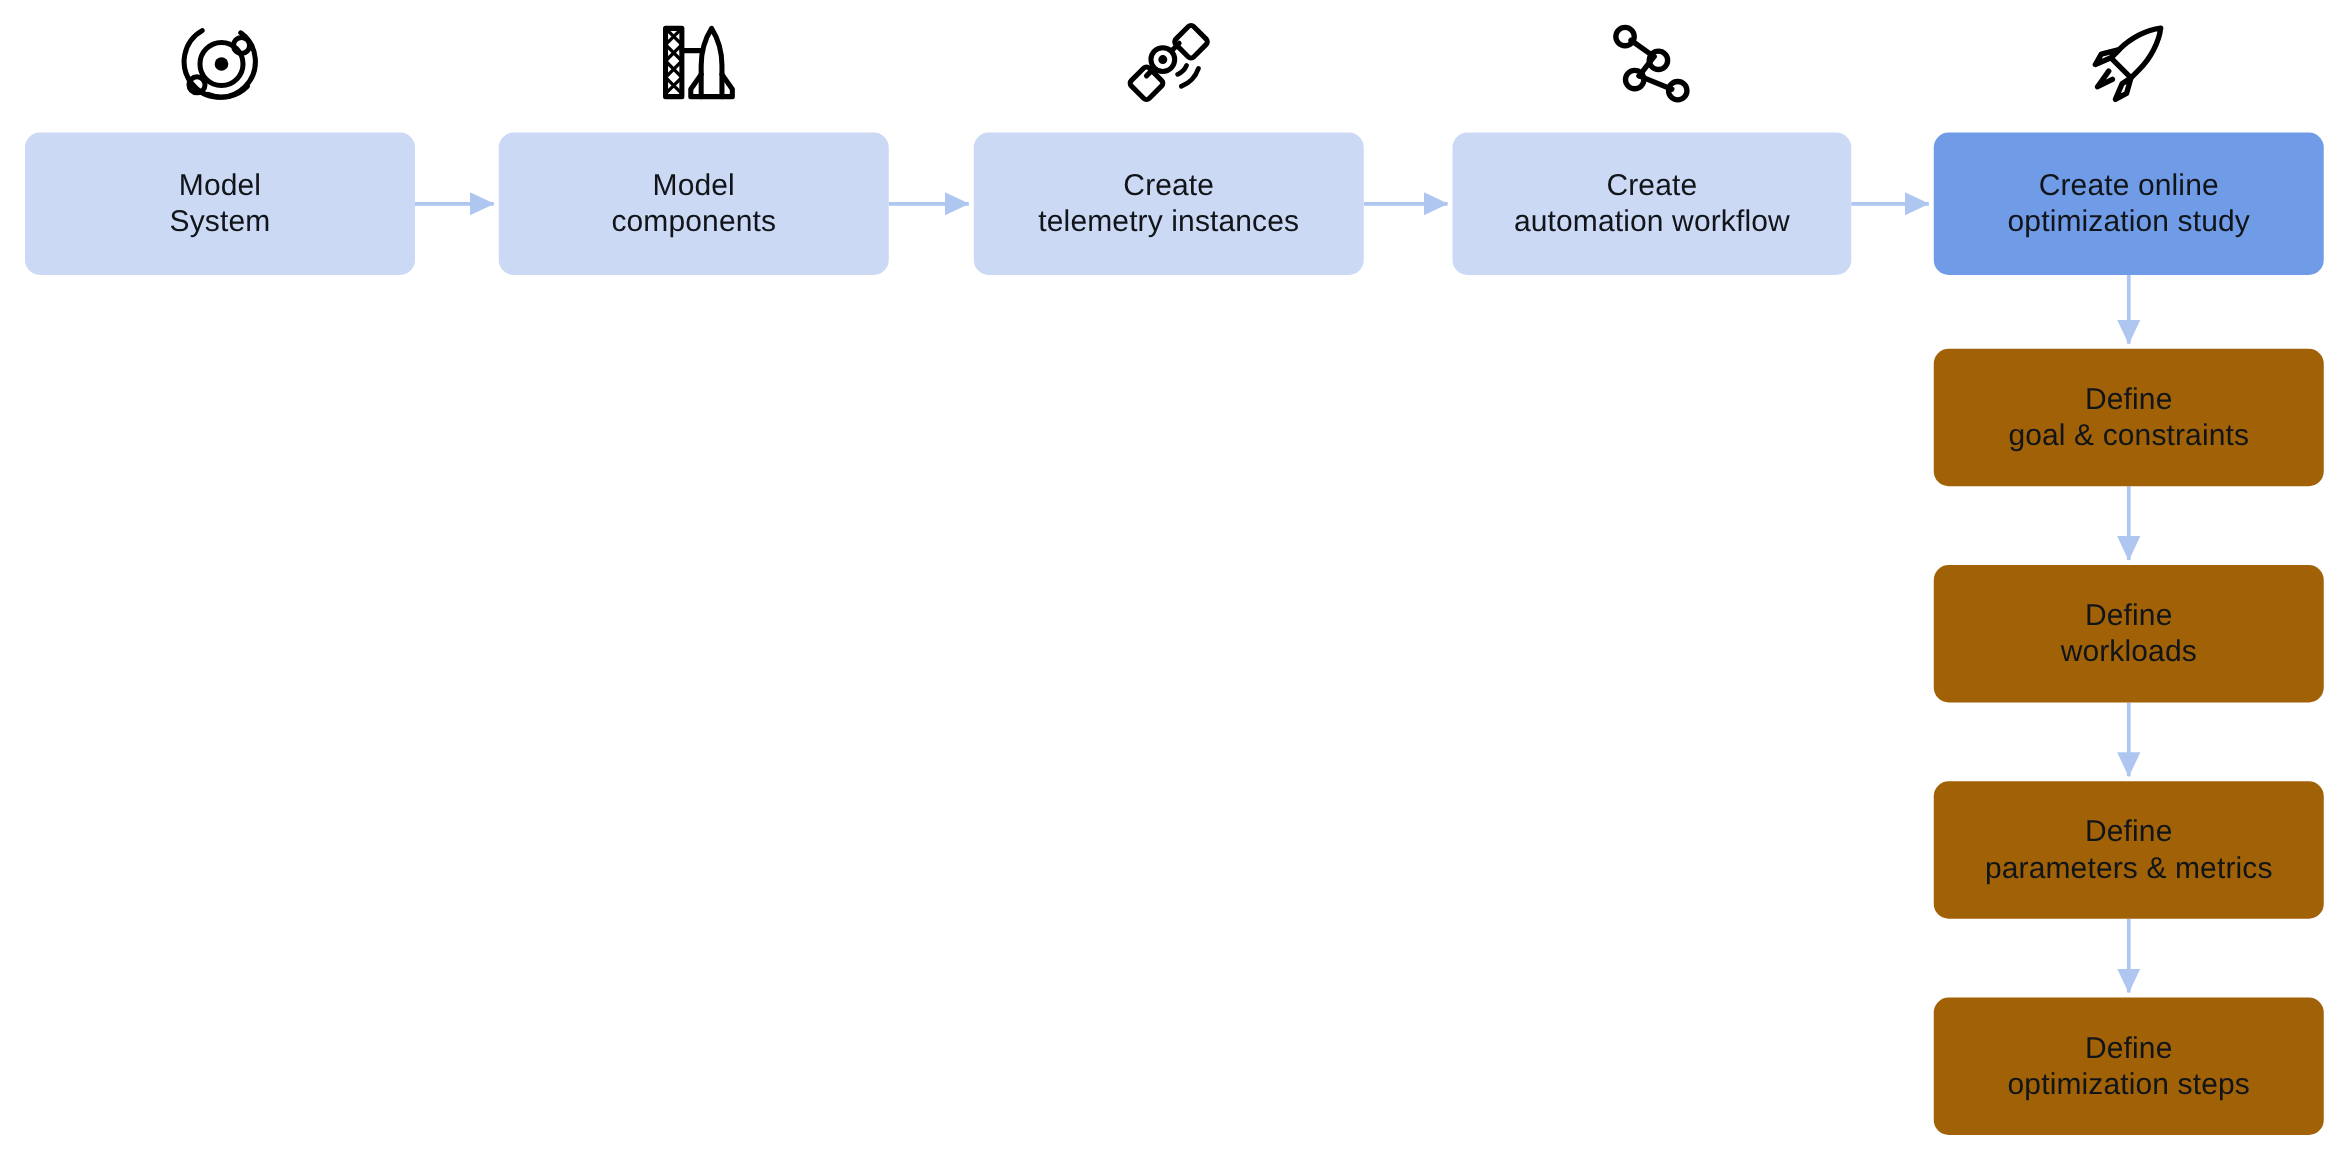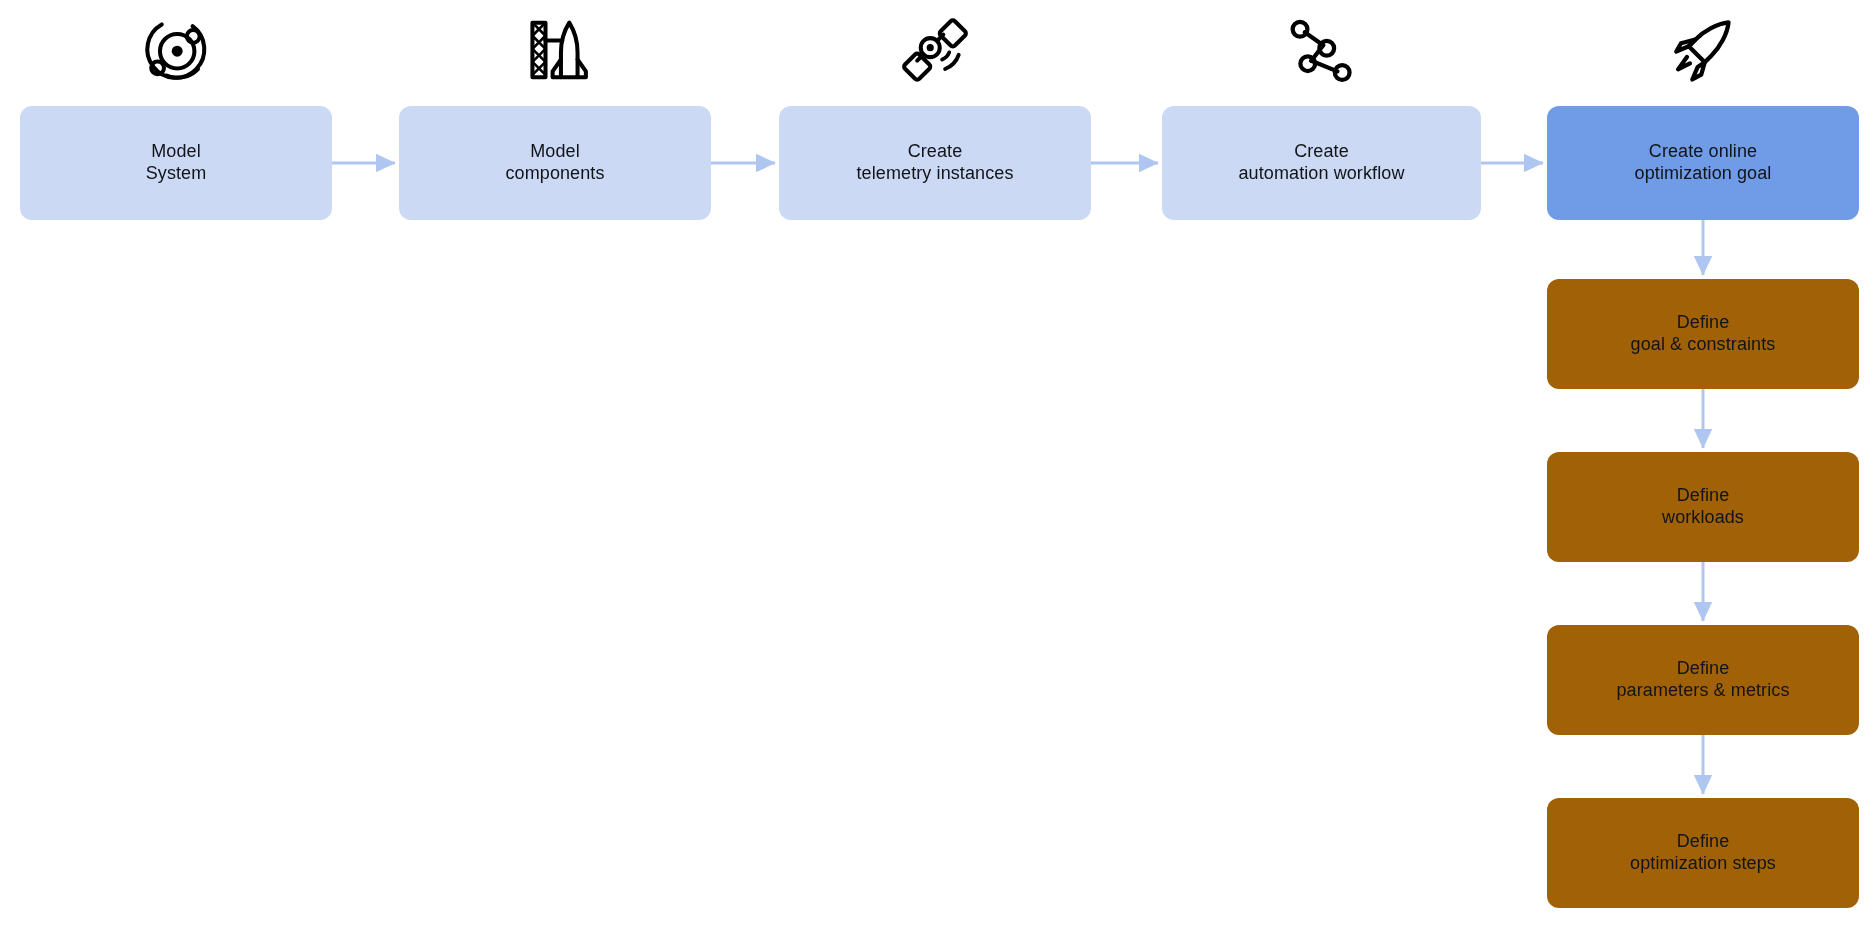--- a/index.html
+++ b/index.html
@@ -34,21 +34,21 @@
   
   .node {
     position: absolute;
     box-sizing: border-box;
     border-radius: 12px;
     display: flex;
     align-items: center;
     justify-content: center;
     text-align: center;
     color: #111418;
-    font-size: 18px;
+    font-size: 24px;
     line-height: 1.22;
     letter-spacing: 0.1px;
     padding: 6px 10px;
     white-space: pre-line;
     user-select: none;
   }
   .node.tone-light   { background: #cbd9f5; }
   .node.tone-mid     { background: #a16207; }
   .node.tone-accent  { background: #709be6; }
 
@@ -180,21 +180,21 @@
 telemetry instances</span>
   </div>
 
   <div class="node tone-light" style="left:1162px; top:106px; width:319px; height:114px;">
     <span>Create
 automation workflow</span>
   </div>
 
   <div class="node tone-accent" style="left:1547px; top:106px; width:312px; height:114px;">
     <span>Create online
-optimization goal</span>
+optimization study</span>
   </div>
 
   <div class="node tone-mid" style="left:1547px; top:279px; width:312px; height:110px;">
     <span>Define
 goal &amp; constraints</span>
   </div>
 
   <div class="node tone-mid" style="left:1547px; top:452px; width:312px; height:110px;">
     <span>Define
 workloads</span>

